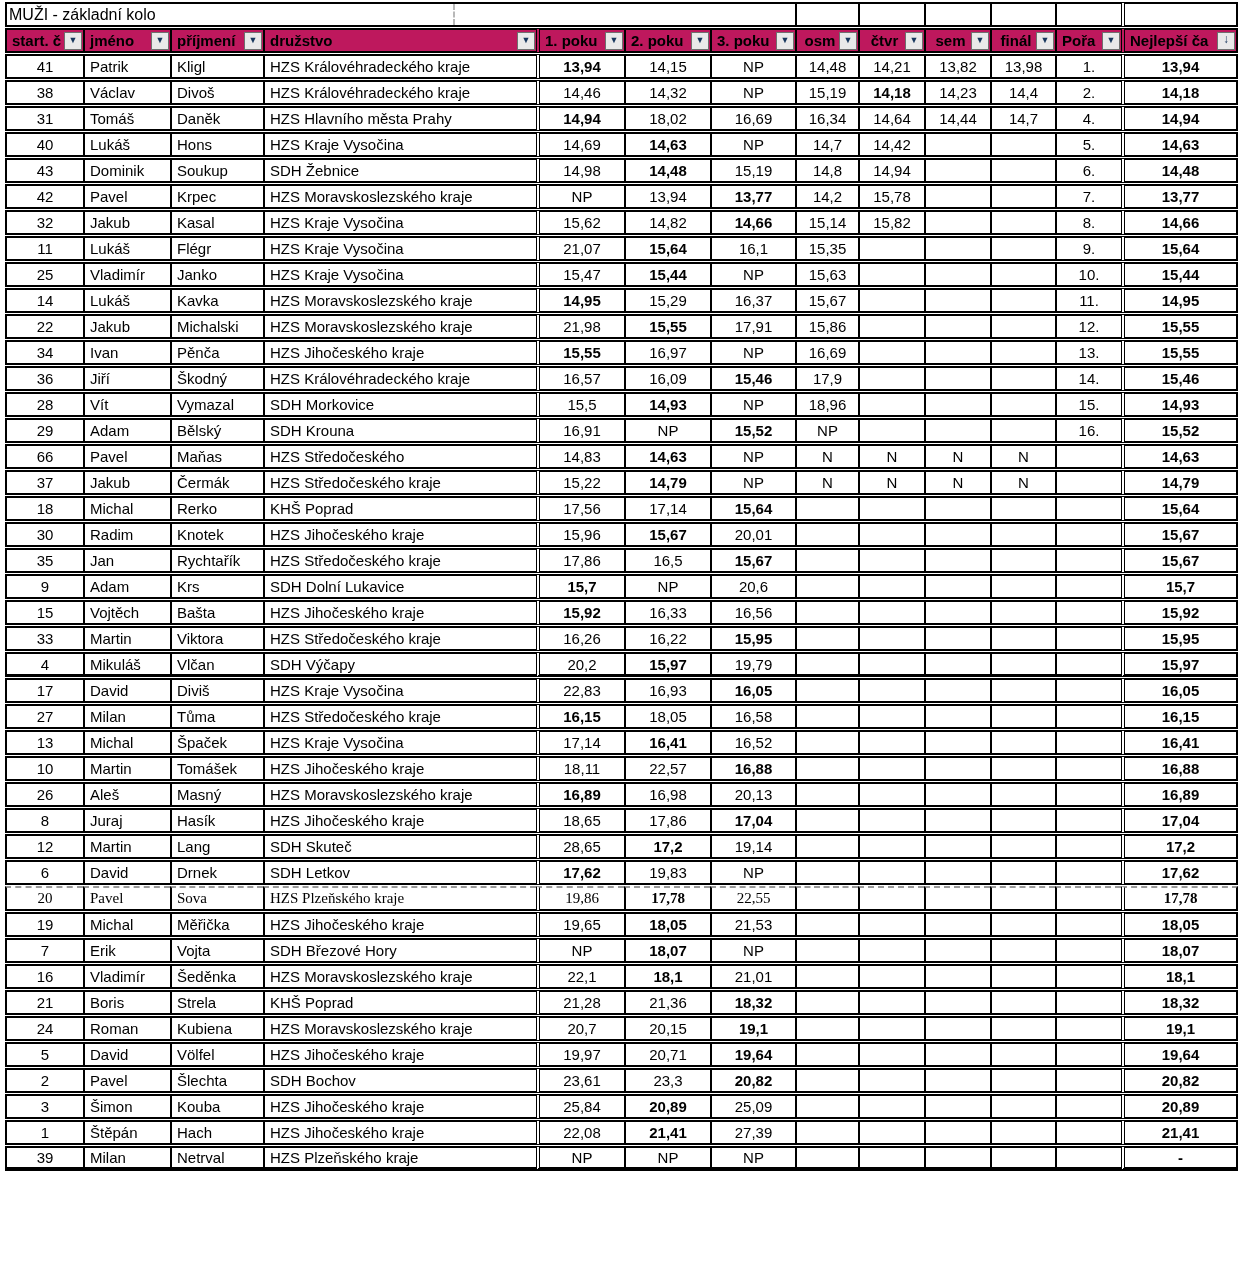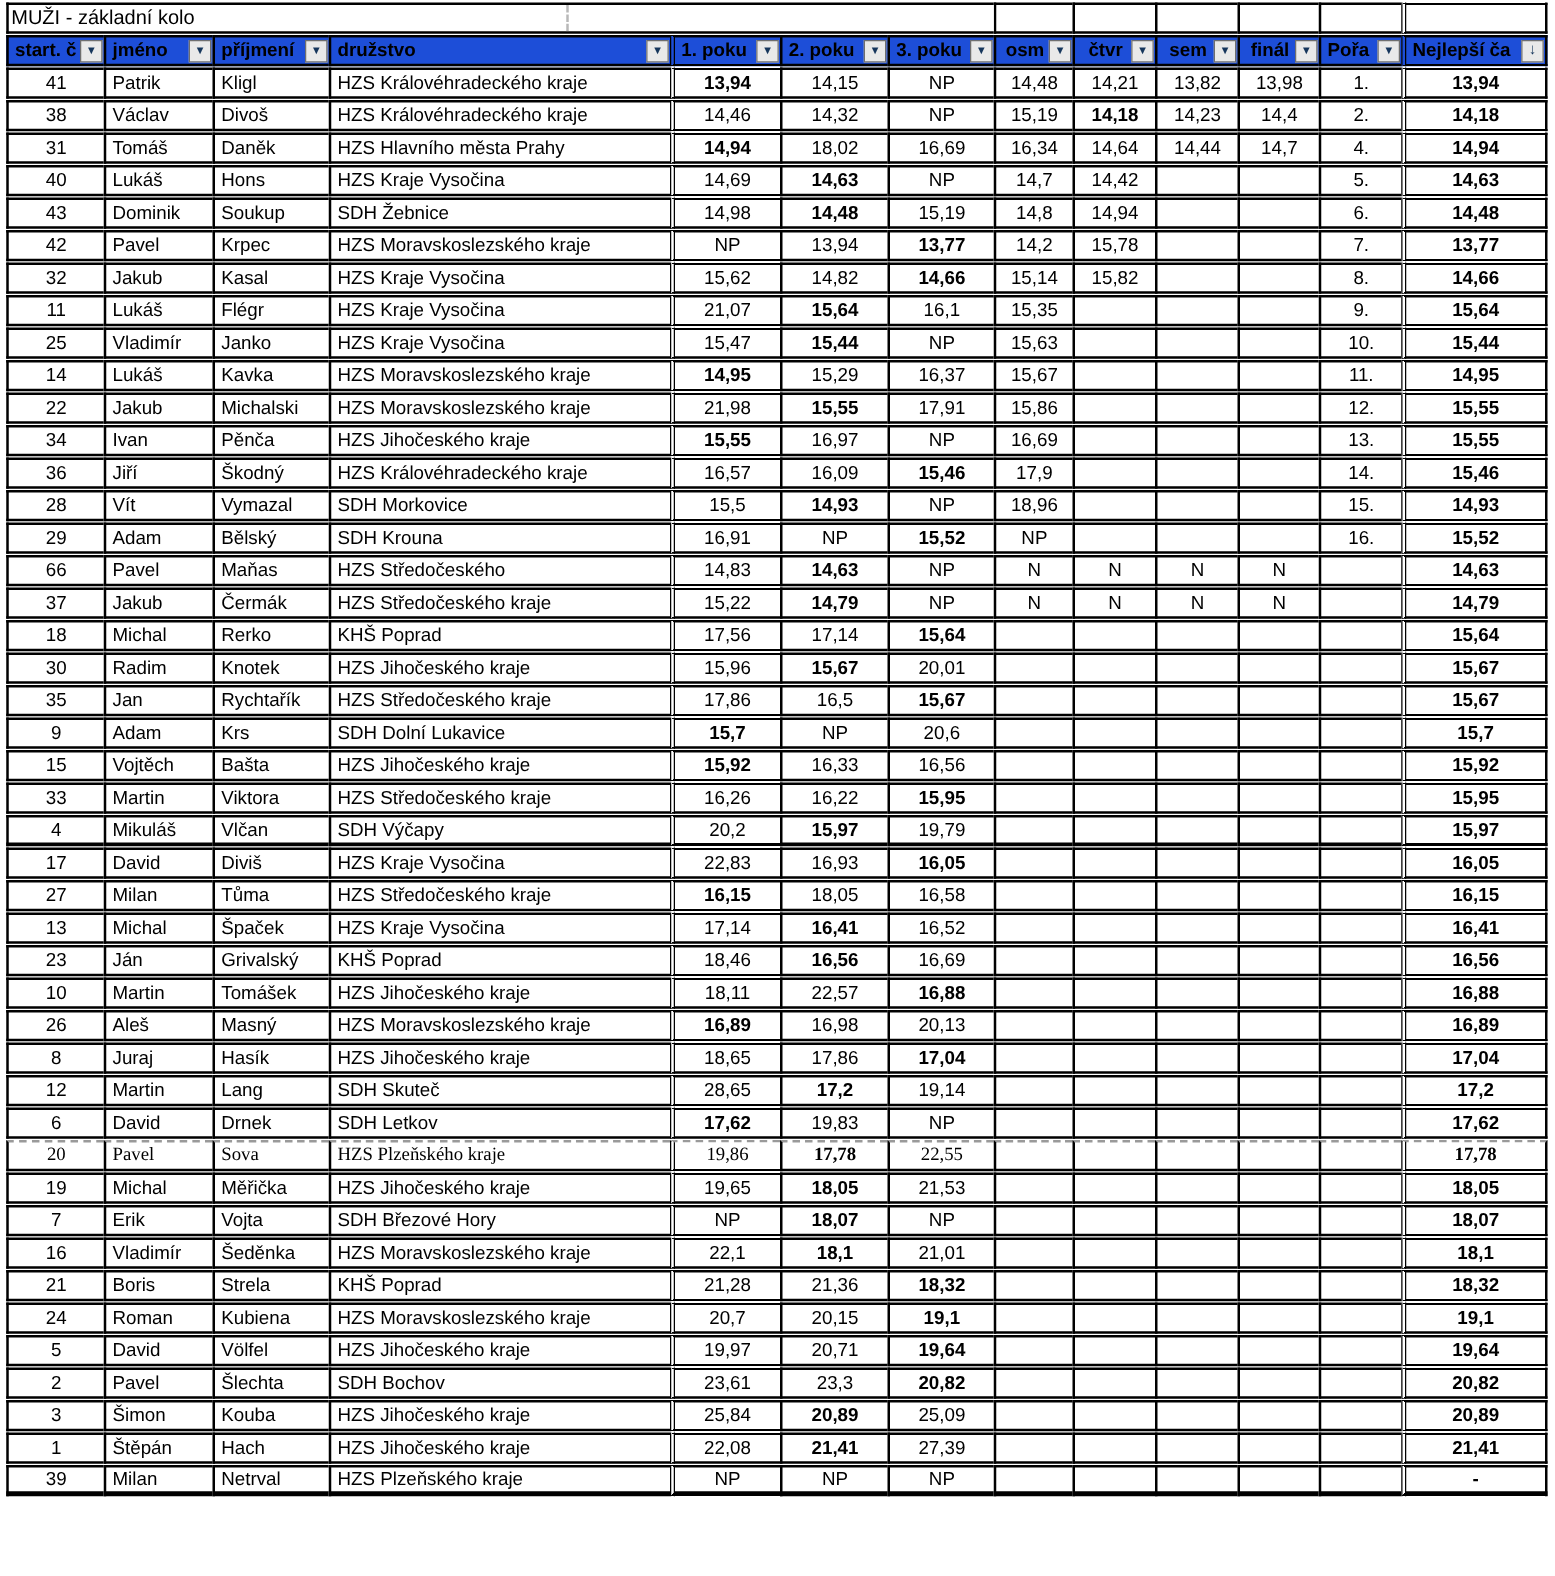--- a/index.html
+++ b/index.html
@@ -8,21 +8,21 @@
   col.c-n{width:78px}col.c-fn{width:87px}col.c-ln{width:93px}col.c-team{width:273px}
   col.c-p1{width:88px}col.c-p2{width:86px}col.c-p3{width:85px}col.c-osm{width:63px}
   col.c-ctvr{width:66px}col.c-sem{width:66px}col.c-fin{width:65px}col.c-por{width:66px}
   col.c-best{width:117px}
   td,th{box-sizing:border-box;overflow:hidden;white-space:nowrap;height:25px;padding:0 2px;
     font-size:15px;color:#000;background:#fff;
     border-top:2px solid #000;border-bottom:2px solid #000;border-left:2px solid #000;}
   .col-best{border-right:2px solid #000;}
   .col-p1,.col-best{border-left:4px double #000;}
   
-  tr.head-row th{background:#1d4ed8;font-weight:bold;position:relative;text-align:left;
+  tr.head-row th{background:#be185d;font-weight:bold;position:relative;text-align:left;
     padding:0 19px 0 5px;font-size:15px;}
   tr.head-row th.ctr{text-align:center;padding-left:4px;}
   .fbtn{position:absolute;right:1px;top:50%;transform:translateY(-50%);width:16px;height:16px;
     background:#e9e9e9;border:1px solid #6f6f6f;font-size:9px;line-height:14px;text-align:center;
     color:#16365c;padding:0;}
   .fbtn.sorticon{font-size:12px;line-height:13px;color:#16365c;}
   
   td.title-cell{font-size:16px;position:relative;}
   .break-stub{position:absolute;left:446px;top:0;bottom:0;border-left:2px dashed #b8b8b8;}
   
@@ -521,35 +521,20 @@
         <td class="col-p2 best-attempt">16,41</td>
         <td class="col-p3">16,52</td>
         <td class="col-osm"></td>
         <td class="col-ctvr"></td>
         <td class="col-sem"></td>
         <td class="col-fin"></td>
         <td class="col-por"></td>
         <td class="col-best">16,41</td>
       </tr>
       <tr>
-        <td class="col-n">23</td>
-        <td class="col-fn">Ján</td>
-        <td class="col-ln">Grivalský</td>
-        <td class="col-team">KHŠ Poprad</td>
-        <td class="col-p1">18,46</td>
-        <td class="col-p2 best-attempt">16,56</td>
-        <td class="col-p3">16,69</td>
-        <td class="col-osm"></td>
-        <td class="col-ctvr"></td>
-        <td class="col-sem"></td>
-        <td class="col-fin"></td>
-        <td class="col-por"></td>
-        <td class="col-best">16,56</td>
-      </tr>
-      <tr>
         <td class="col-n">10</td>
         <td class="col-fn">Martin</td>
         <td class="col-ln">Tomášek</td>
         <td class="col-team">HZS Jihočeského kraje</td>
         <td class="col-p1">18,11</td>
         <td class="col-p2">22,57</td>
         <td class="col-p3 best-attempt">16,88</td>
         <td class="col-osm"></td>
         <td class="col-ctvr"></td>
         <td class="col-sem"></td>

